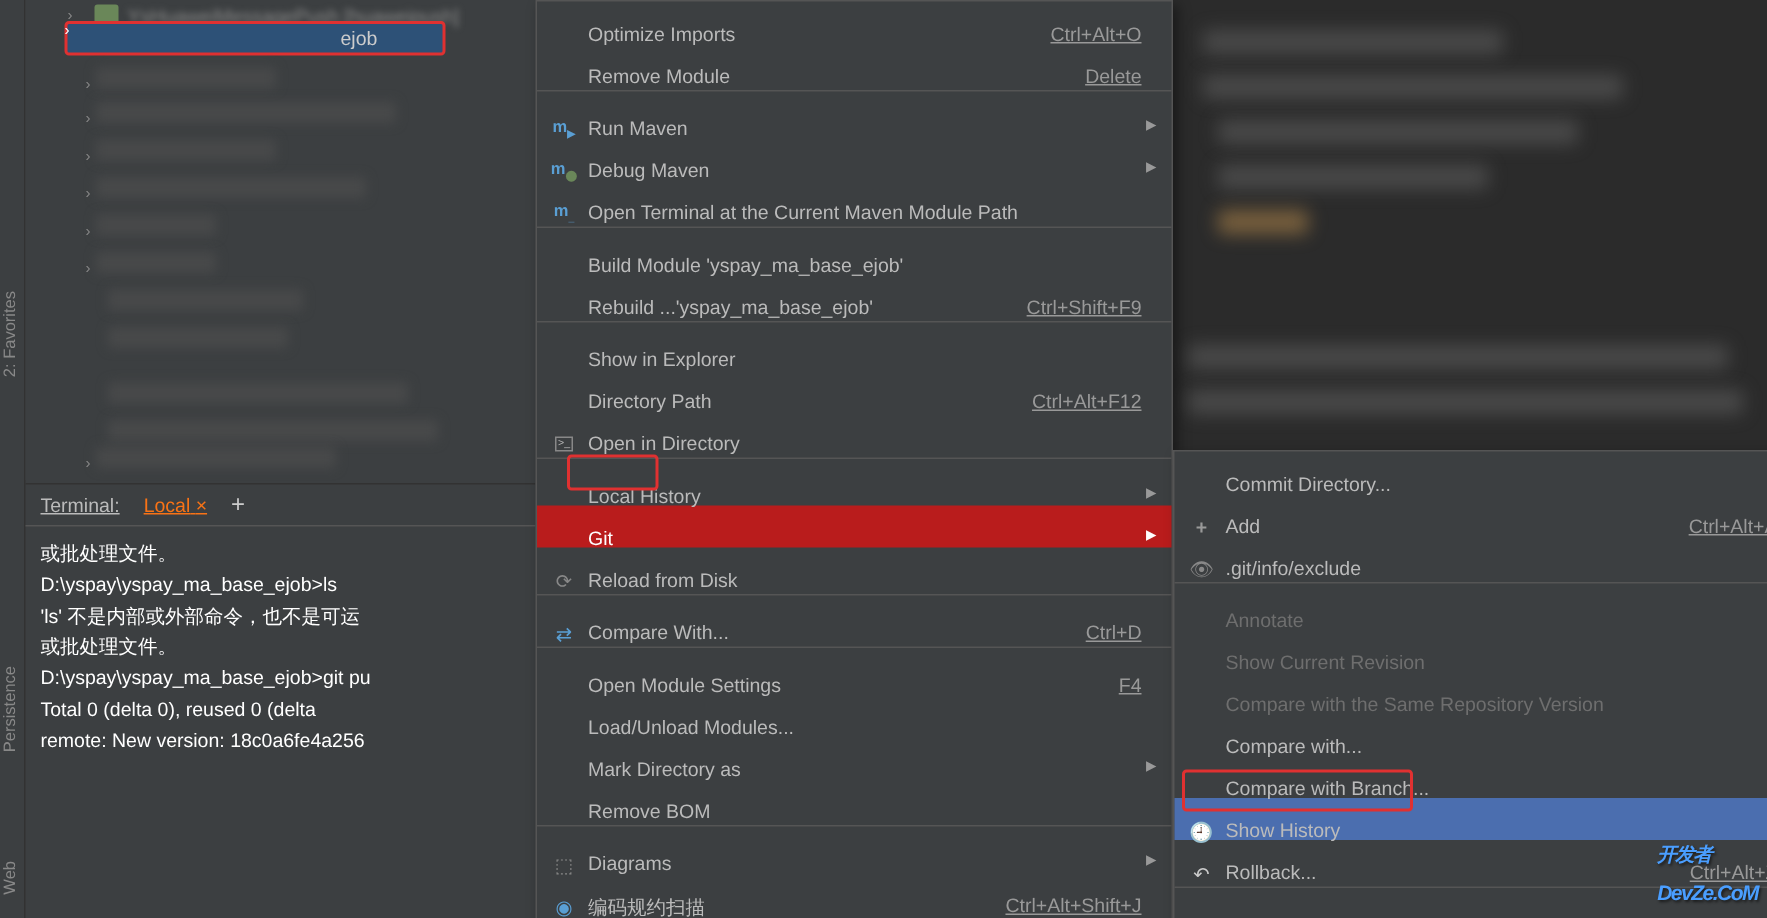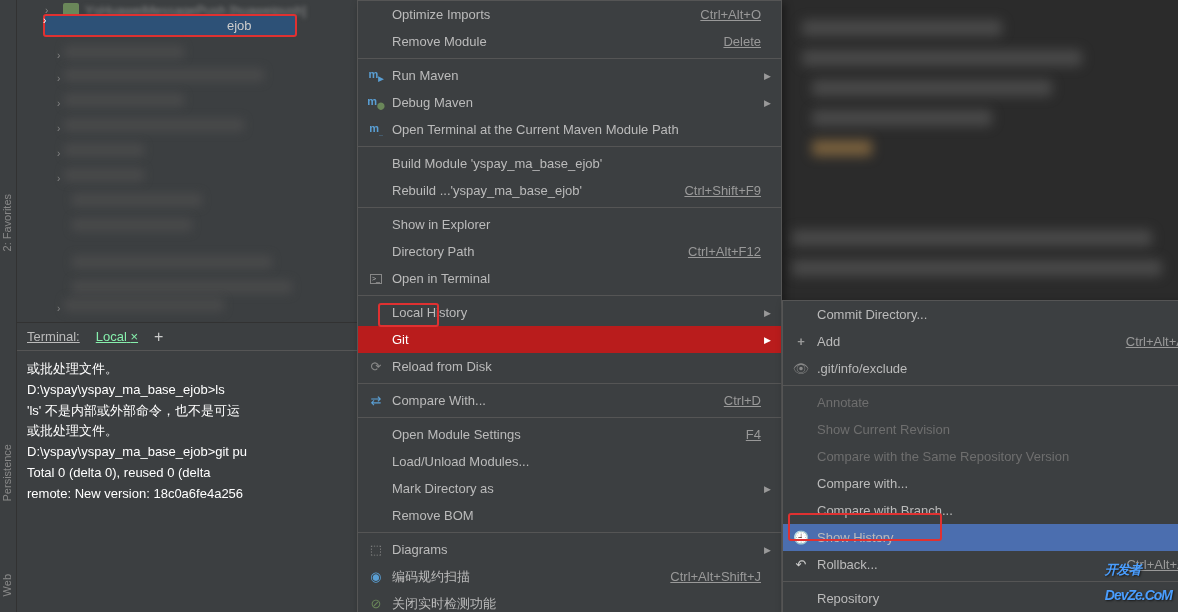--- a/index.html
+++ b/index.html
@@ -12,25 +12,25 @@
     .tree-item { display: flex; align-items: center; height: 21px; padding-left: 8px; color: #bbb; }
     .tree-item .chevron { width: 12px; color: #888; font-size: 10px; margin-right: 6px; }
     .tree-item .folder-icon { width: 16px; height: 16px; background: #6a8759; margin-right: 6px; border-radius: 2px; display:inline-block; }
     .blur { filter: blur(4px); background: rgba(80,80,80,0.6); display: inline-block; height: 14px; border-radius: 2px; }
     
     .tree-highlight { position: absolute; left: 26px; top: 14px; width: 254px; height: 23px; border: 2px solid #e03131; border-radius: 3px; background: #2d5177; }
     .tree-highlight-text { position: absolute; left: 210px; top: 18px; color: #ccc; text-align: right; }
     
     .terminal-panel { position: absolute; left: 17px; top: 322px; width: 340px; height: 290px; border-top: 1px solid #323232; }
     .terminal-tabs { height: 28px; display: flex; align-items: center; padding-left: 10px; gap: 16px; border-bottom: 1px solid #555; }
-    .terminal-tabs .tab { color: #86efac; text-decoration: underline; }
+    .terminal-tabs .tab { color: #f97316; text-decoration: underline; }
     .terminal-body { padding: 8px 10px; color: #ffffff; font-family: "Consolas", monospace; font-size: 13px; line-height: 1.6; }
     
     .context-menu { position: absolute; left: 357px; top: 0; width: 425px; background: #3c3f41; border: 1px solid #555; box-shadow: 3px 3px 8px rgba(0,0,0,0.4); }
-    .menu-item { display: flex; align-items: center; height: 27px; padding: 0 10px; }
+    .menu-item { display: flex; align-items: flex-start; height: 27px; padding: 14px 10px; }
     .menu-item .icon { width: 16px; height: 16px; margin-right: 8px; display:flex; align-items:center; justify-content:center; font-size:12px; }
     .menu-item .label { flex: 1; color: #bbb; }
     .menu-item .shortcut { color: #999; text-decoration: underline; }
     .menu-item .arrow { width: 10px; text-align: right; color: #999; font-size: 9px; }
     .menu-item.highlighted { background: #b91c1c; }
     .menu-item.highlighted .label, .menu-item.highlighted .shortcut, .menu-item.highlighted .arrow { color: #fff; }
     .menu-sep { height: 1px; background: #555; margin: 3px 0; }
     
     .red-box-git { position: absolute; left: 378px; top: 303px; width: 61px; height: 24px; border: 2px solid #e03131; border-radius: 3px; }
     
@@ -168,21 +168,21 @@
     <div class="menu-item">
       <span class="icon"></span>
     <span class="label">Directory Path</span>
     <span class="shortcut">Ctrl+Alt+F12</span>
     <span class="arrow"></span>
     </div>
     <div class="menu-item">
       <span class="icon">
         <span style="border:1px solid #888;width:12px;height:10px;display:inline-block;font-size:7px;line-height:8px;text-align:left;padding-left:1px">&gt;_</span>
       </span>
-    <span class="label">Open in Terminal</span>
+    <span class="label">Open in Directory</span>
     <span class="shortcut"></span>
     <span class="arrow"></span>
     </div>
     <div class="menu-sep"></div>
     <div class="menu-item">
       <span class="icon"></span>
     <span class="label">Local History</span>
     <span class="shortcut"></span>
     <span class="arrow">▶</span>
     </div>

